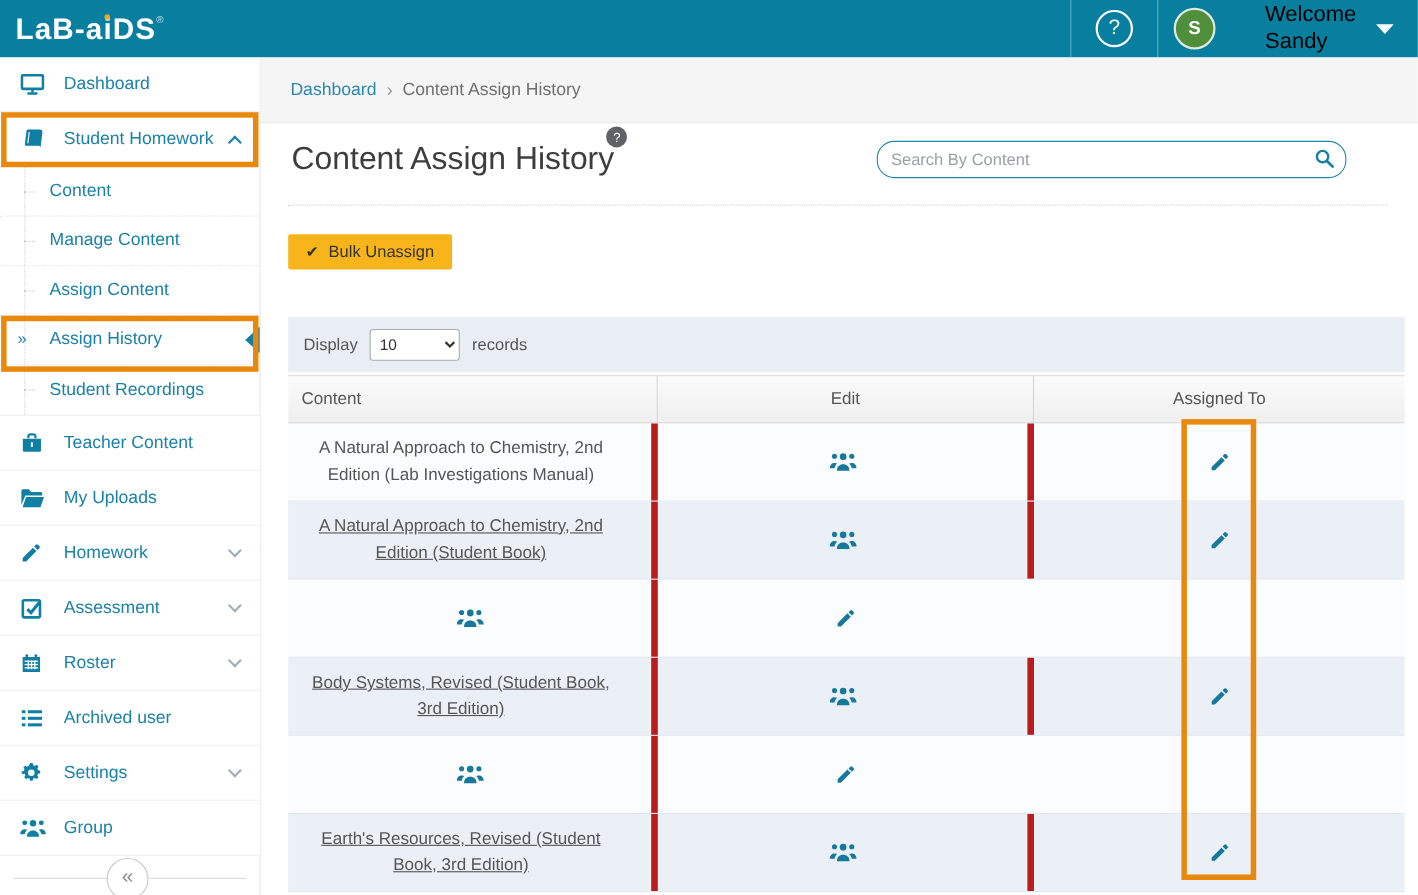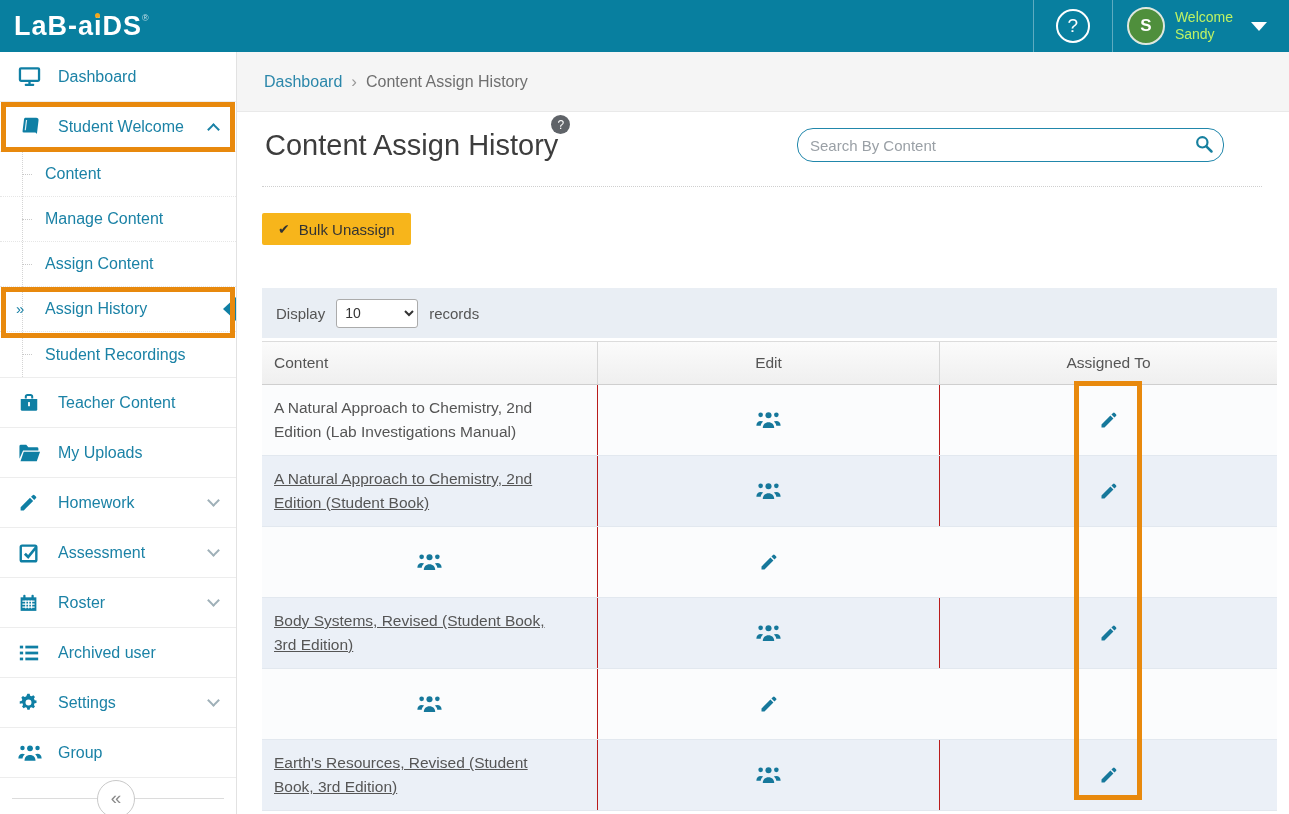--- a/index.html
+++ b/index.html
@@ -32,21 +32,21 @@
   .help-circle {
     width: 34px; height: 34px; border: 2px solid #fff; border-radius: 50%;
     color: #fff; font-size: 19px; display: flex; align-items: center; justify-content: center;
   }
   .user-menu { display: flex; align-items: center; gap: 10px; padding: 0 6px 0 14px; cursor: pointer; }
   .avatar {
     width: 38px; height: 38px; border-radius: 50%; background: #4f8f3c;
     border: 2px solid #dfe8df; color: #fff; font-size: 17px; font-weight: bold;
     display: flex; align-items: center; justify-content: center;
   }
-  .welcome { color: #bef264; font-size: 14px; line-height: 1.25; }
+  .welcome { color: #000000; font-size: 20px; line-height: 1.25; margin-left: 35px; }
   .caret-down {
     width: 0; height: 0; margin-left: 8px;
     border-left: 8px solid transparent; border-right: 8px solid transparent;
     border-top: 9px solid #fff;
   }
   
   .sidebar {
     position: absolute; top: 52px; left: 0; width: 237px; bottom: 0;
     background: #fff; border-right: 1px solid #e2e2e2;
   }
@@ -152,21 +152,21 @@
   .th { display: flex; align-items: center; justify-content: center; }
   .th:not(:last-child) { border-right: 1px solid #d6d6d6; }
   .th.th-left { justify-content: flex-start; padding-left: 12px; }
   .trow {
     display: grid; grid-template-columns: 336px 342px 1fr; min-height: 71px;
     border-bottom: 1px solid #e2e8ef; font-size: 15.5px; color: #555;
     background: #fbfcfd;
   }
   .trow.alt { background: #ebf0f7; text-decoration: underline; }
   .td { display: flex; align-items: center; }
-  .td:not(:last-child) { border-right: 1px solid #b91c1c; }
+  .td:not(:last-child) { border-right: 6px solid #b91c1c; text-align: center; }
   .td-content { padding: 10px 28px 10px 12px; line-height: 1.55; }
   .td-center { justify-content: center; }
   .icon-btn { background: none; border: none; cursor: pointer; display: flex; color: #16789b; }
   
   .anno {
     position: absolute; border: 5px solid #e8890d; pointer-events: none; z-index: 40;
   }
   #anno-student-content { left: 1px; top: 102px; width: 234px; height: 50px; }
   #anno-assign-history { left: 1px; top: 287px; width: 234px; height: 51px; }
   #anno-edit-column { left: 1074px; top: 381px; width: 68px; height: 419px; }
@@ -212,21 +212,21 @@
 
   <div class="side-item">
     <span class="s-icon">
       <svg width="22" height="22" viewBox="0 0 24 24">
           <g transform="skewX(-7) translate(3,0)">
             <path fill="currentColor" d="M4 3.5C4 2.7 4.7 2 5.5 2H17a3 3 0 0 1 3 3v14.5a3.2 3.2 0 0 0-2.6-1.4H5.5A1.5 1.5 0 0 1 4 16.6z"></path>
             <path fill="#fff" d="M6.2 4.3h1.3v11.2H6.2z" opacity=".85"></path>
           </g>
         </svg>
     </span>
-    <span>Student Welcome</span>
+    <span>Student Homework</span>
     <span class="chev up"></span>
   </div>
 
   <div class="submenu">
     <div class="sub-item">
       <span>Content</span>
     </div>
     <div class="sub-item">
       <span>Manage Content</span>
     </div>

